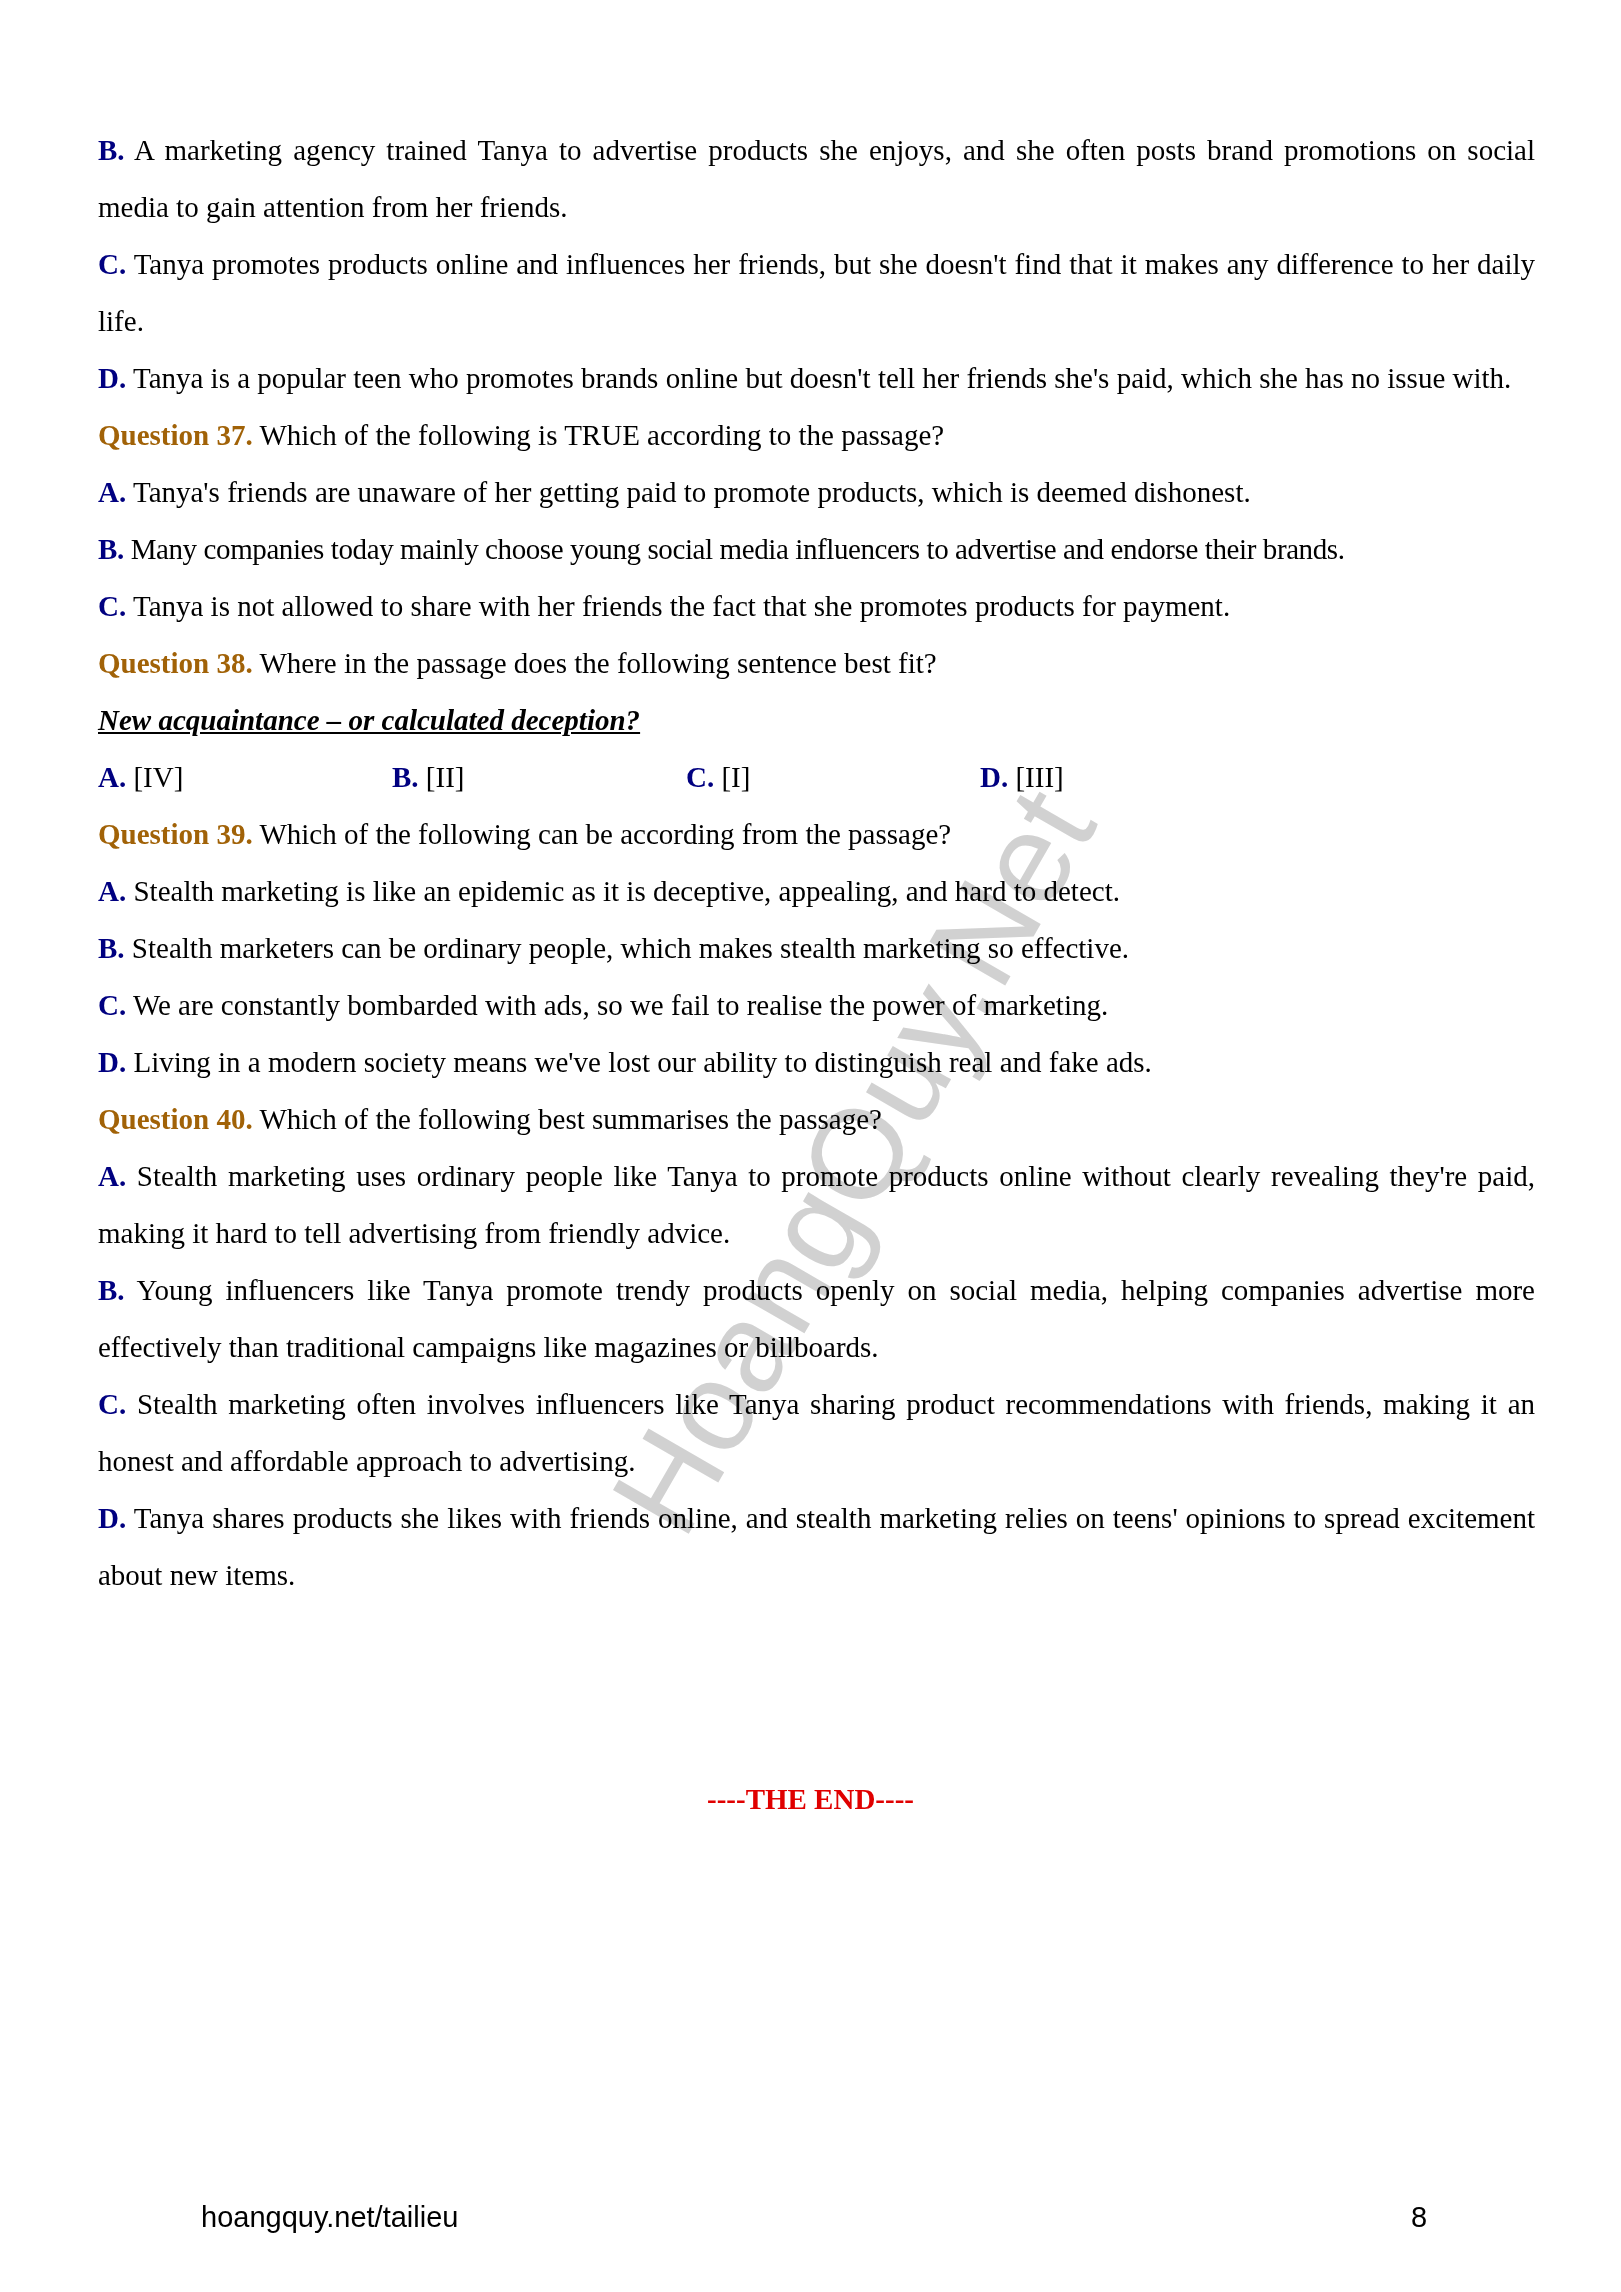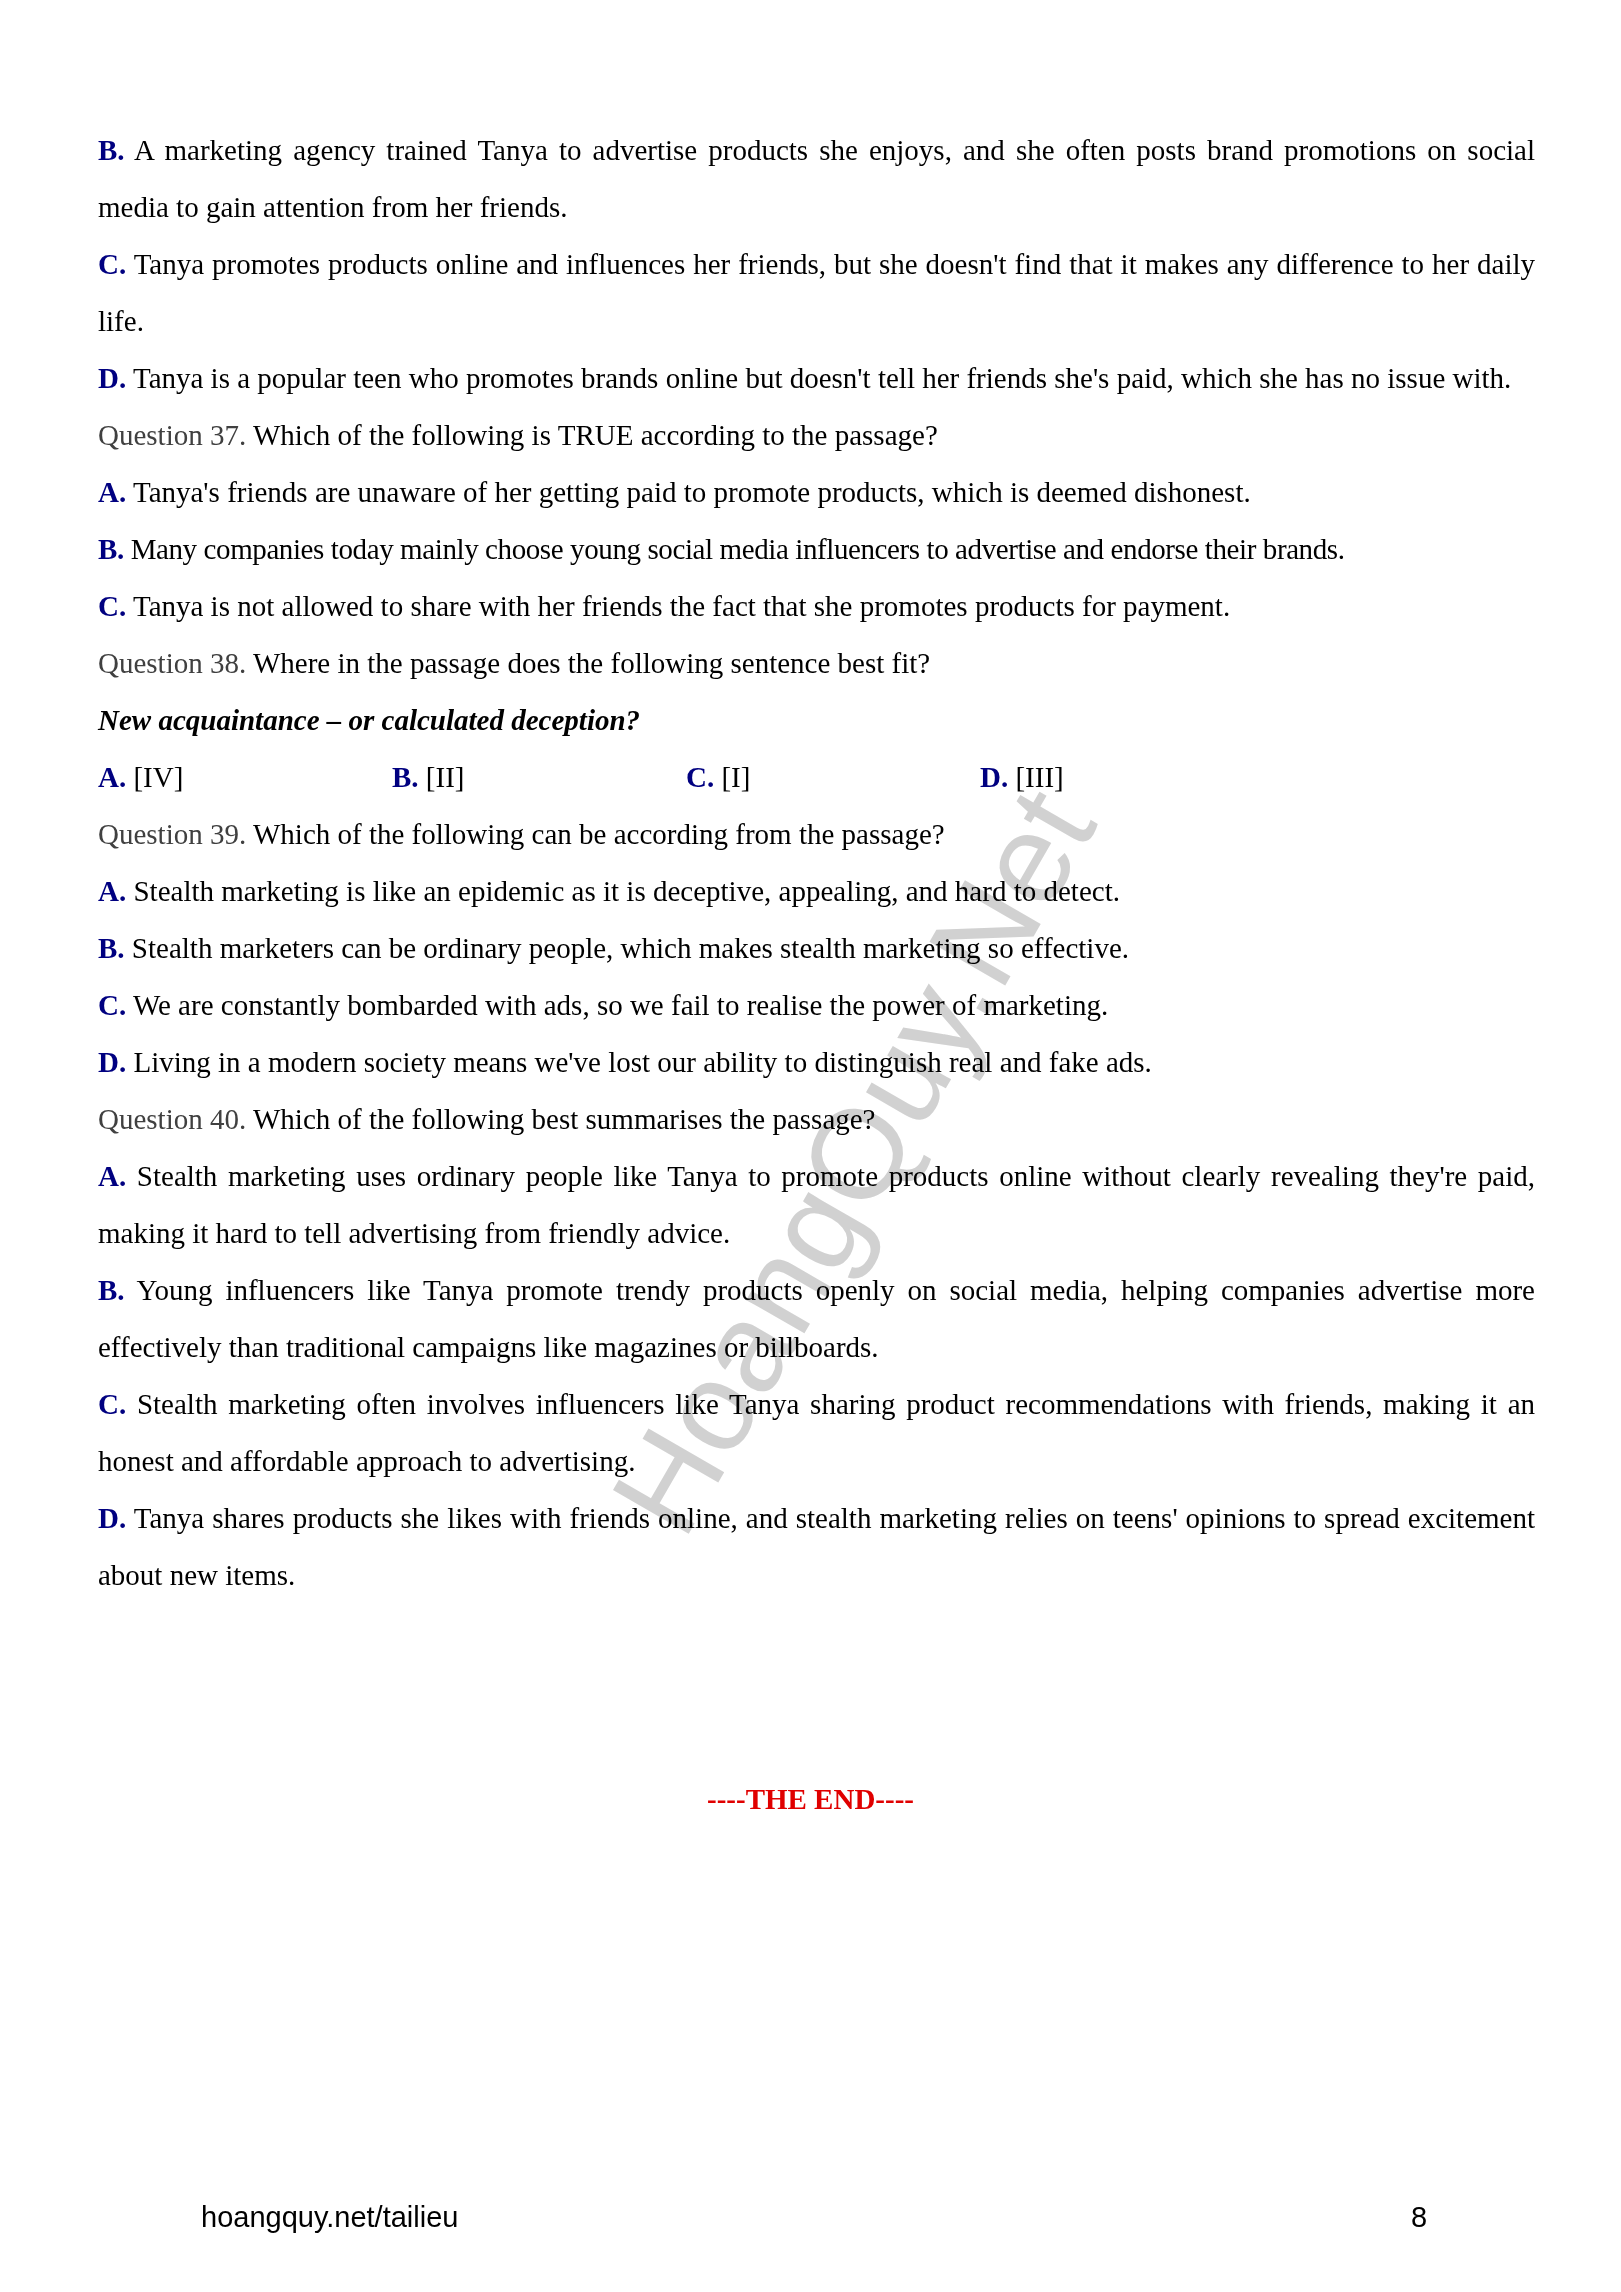--- a/index.html
+++ b/index.html
@@ -4,22 +4,22 @@
 <style>
   html,body{margin:0;padding:0;background:#fff;}
   body{width:1621px;height:2293px;position:relative;overflow:hidden;
        font-family:"Liberation Serif","DejaVu Serif",serif;color:#000;}
   .page{position:absolute;left:0;top:0;width:1621px;height:2293px;}
   .content{position:absolute;left:98px;top:122px;width:1437px;
        font-size:29px;line-height:57px;}
   .line{display:block;white-space:nowrap;}
   .just{text-align:justify;text-align-last:left;white-space:normal;}
   .lbl{color:#000080;font-weight:bold;}
-  .q{color:#404040;font-weight:normal;}
-  .it{font-style:italic;font-weight:bold;}
+  .q{color:#a16207;font-weight:bold;}
+  .it{font-style:italic;font-weight:bold;text-decoration:underline;}
   .opts{display:flex;}
   .opts .opt{width:294px;}
   .end{position:absolute;left:0;width:1621px;top:1771px;text-align:center;
        color:#e00000;font-weight:bold;font-size:29px;line-height:57px;
        font-family:"Liberation Serif",serif;}
   .footer-left{position:absolute;left:201px;top:2201px;font-family:"Liberation Sans",sans-serif;
        font-size:29px;}
   .footer-right{position:absolute;left:1411px;top:2201px;font-family:"Liberation Sans",sans-serif;
        font-size:29px;}
   .watermark{position:absolute;left:363px;top:1088px;width:980px;text-align:center;

